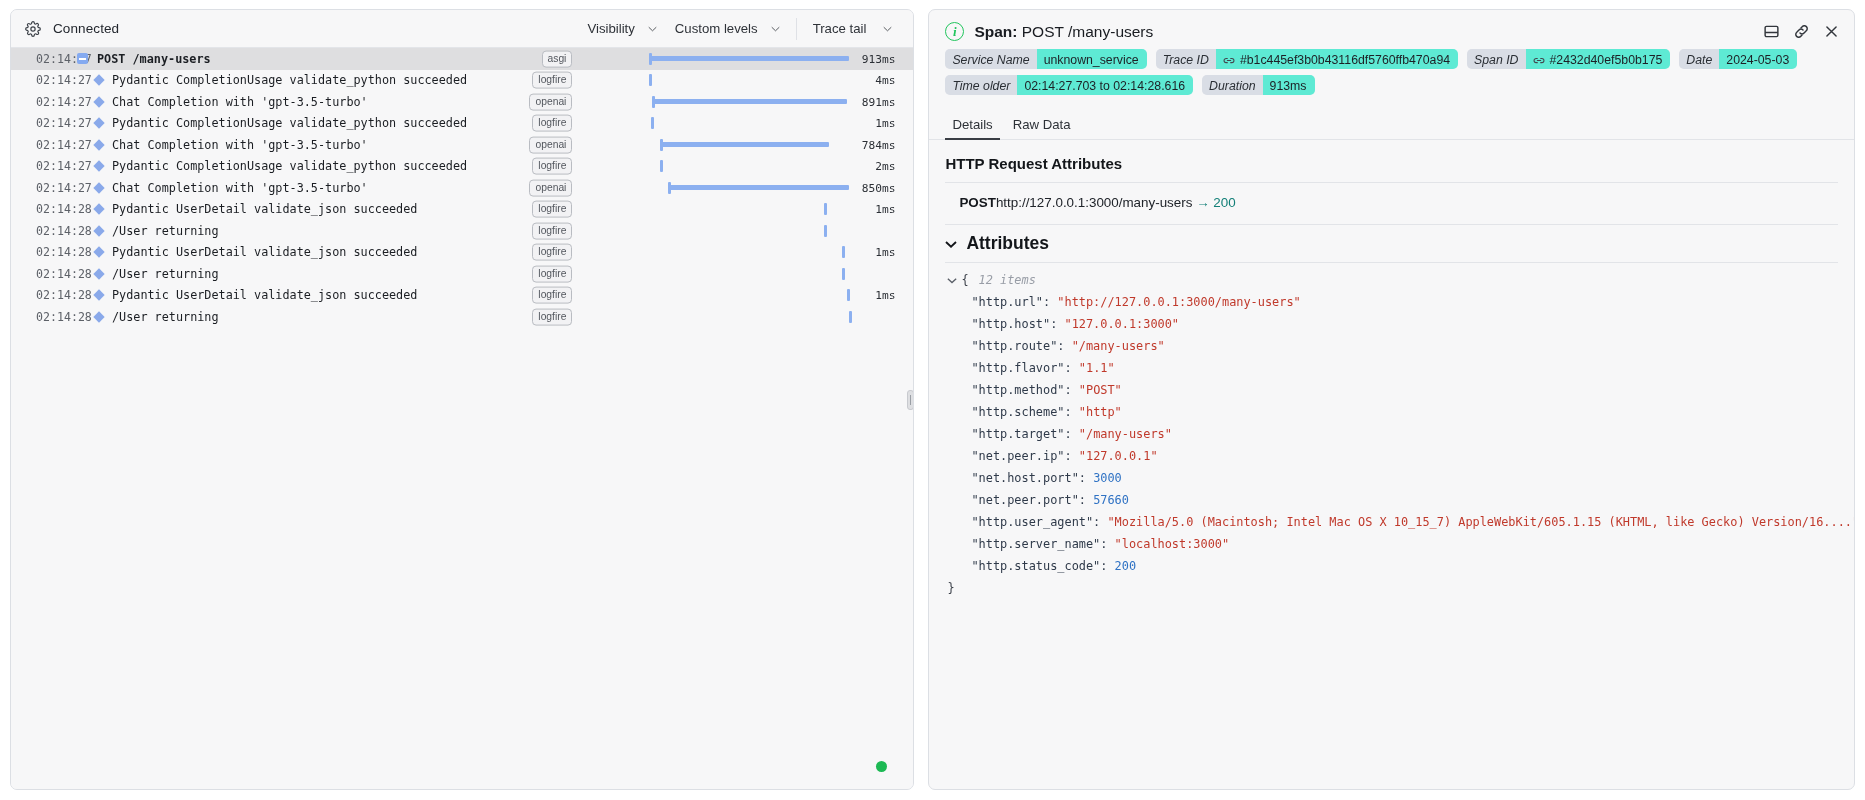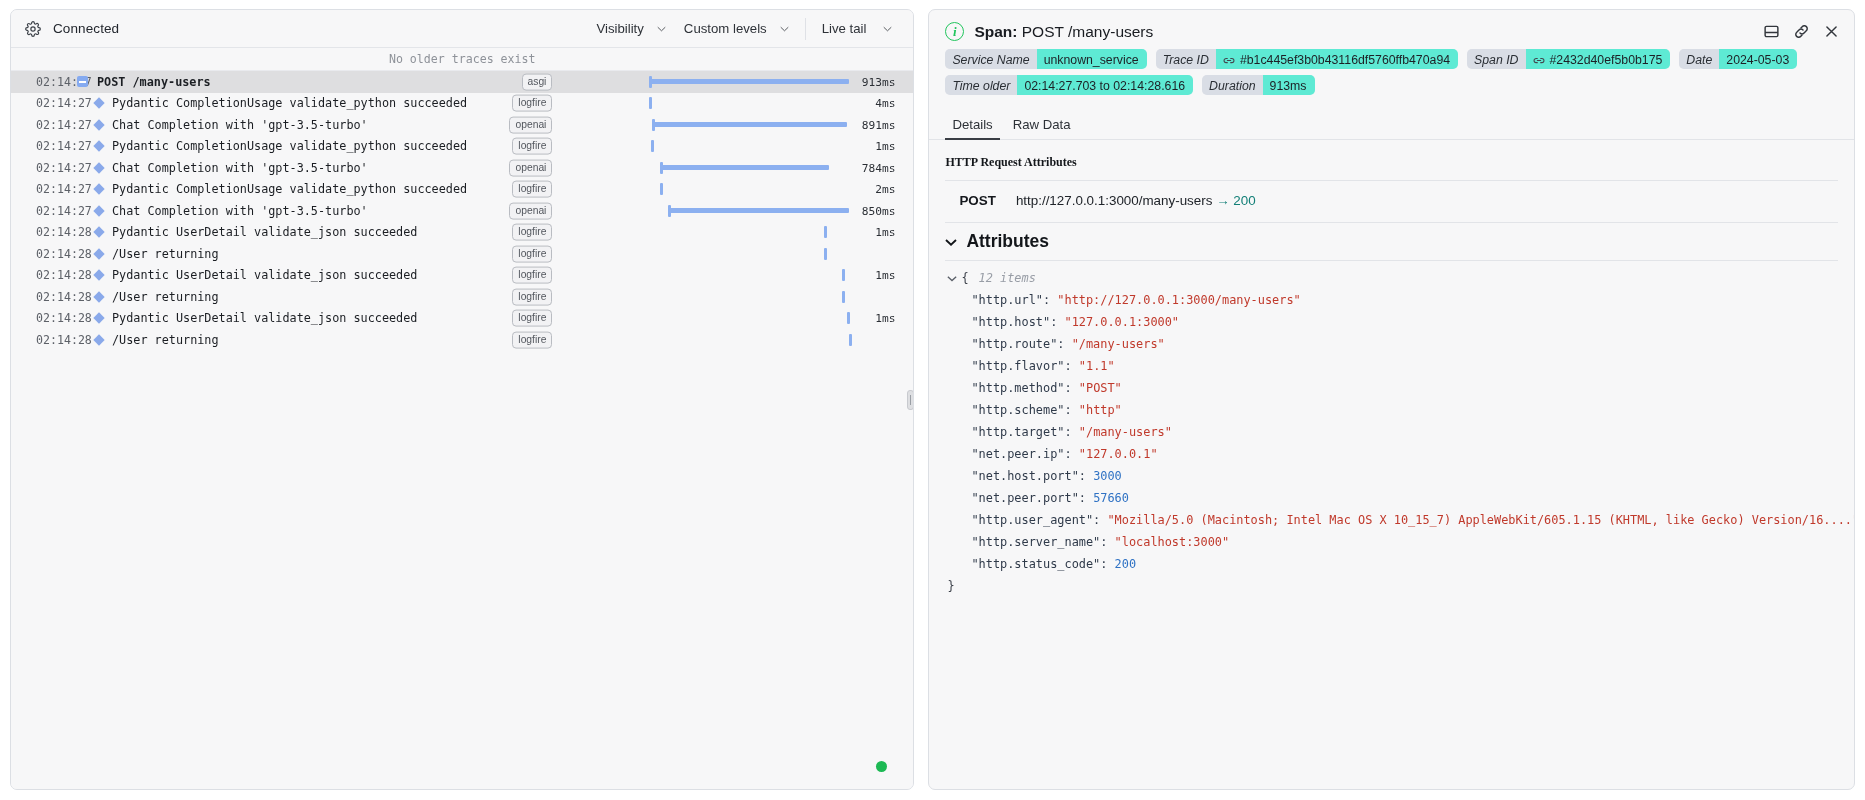--- a/index.html
+++ b/index.html
@@ -104,21 +104,21 @@
     background: #8aa9ea;
     transform: rotate(45deg);
     margin-right: 9px;
   }
   .leaf-indent { width: 18px; flex: 0 0 18px; }
   .row-label { flex: 0 0 auto; }
   .row-label.bold { font-weight: 700; }
 
   .badge {
     position: absolute;
-    right: 361px;
+    right: 341px;
     top: 50%; transform: translateY(-50%);
     font-family: "Liberation Sans", sans-serif;
     font-size: 10.3px;
     color: #53575e;
     background: #f2f2f4;
     border: 1px solid #b9bcc2;
     border-radius: 4px;
     padding: 1px 5px 2px 5px;
     line-height: 1.15;
   }
@@ -243,27 +243,26 @@
     color: #2d3137;
     padding: 3px 7px 6px 7px;
     cursor: pointer;
     border-bottom: 2px solid transparent;
     margin-bottom: -1px;
   }
   .tab.active { border-bottom-color: #3a3e45; }
 
   .rp-body { flex: 1 1 auto; overflow: hidden; padding: 0 16px; }
   .section-title {
-    font-size: 12px; font-weight: 700; color: #13161a;
+    font-size: 15px; font-weight: 700; color: #13161a;
     margin: 15px 0 10px 0;
-    font-family: Liberation Serif, serif;
   }
   .hr { height: 1px; background: #e2e4e8; }
   .req-line {
-    display: flex; align-items: center; gap: 20px;
+    display: flex; align-items: center; 
     padding: 12px 0 14px 14px;
     font-size: 13.4px;
   }
   .req-method { font-weight: 700; color: #15181d; }
   .req-url { color: #20242a; }
   .req-arrow { color: #127f77; }
   .req-status { color: #127f77; }
 
   .attr-header {
     display: flex; align-items: center; gap: 9px;
@@ -315,29 +314,28 @@
             </svg>
         </div>
         <div class="tb-btn">
           <span>Custom levels</span>
           <svg class="chev" viewBox="0 0 12 8" fill="none" stroke="currentColor" stroke-width="1.3">
               <path d="M1 1.6 L6 6.4 L11 1.6"></path>
             </svg>
         </div>
         <div class="tb-sep"></div>
         <div class="tb-btn">
-          <span>Live tail</span>
+          <span>Trace tail</span>
           <svg class="chev live-tail-gap" viewBox="0 0 12 8" fill="none" stroke="currentColor" stroke-width="1.3">
               <path d="M1 1.6 L6 6.4 L11 1.6"></path>
             </svg>
         </div>
       </div>
     </div>
 
-    <div class="no-older">No older traces exist</div>
 
     <div class="rows" id="rows-container">
         <div class="row selected">
           <div class="ts">02:14:27</div>
           <div class="toggle-box"></div>
           <div class="row-label bold">POST  /many-users</div>
           <div class="badge">asgi</div>
           <div class="bar-track">
             <div class="bar-cap" style="left: 0%;"></div>
             <div class="bar" style="left: 0%; width: 100%;"></div>

